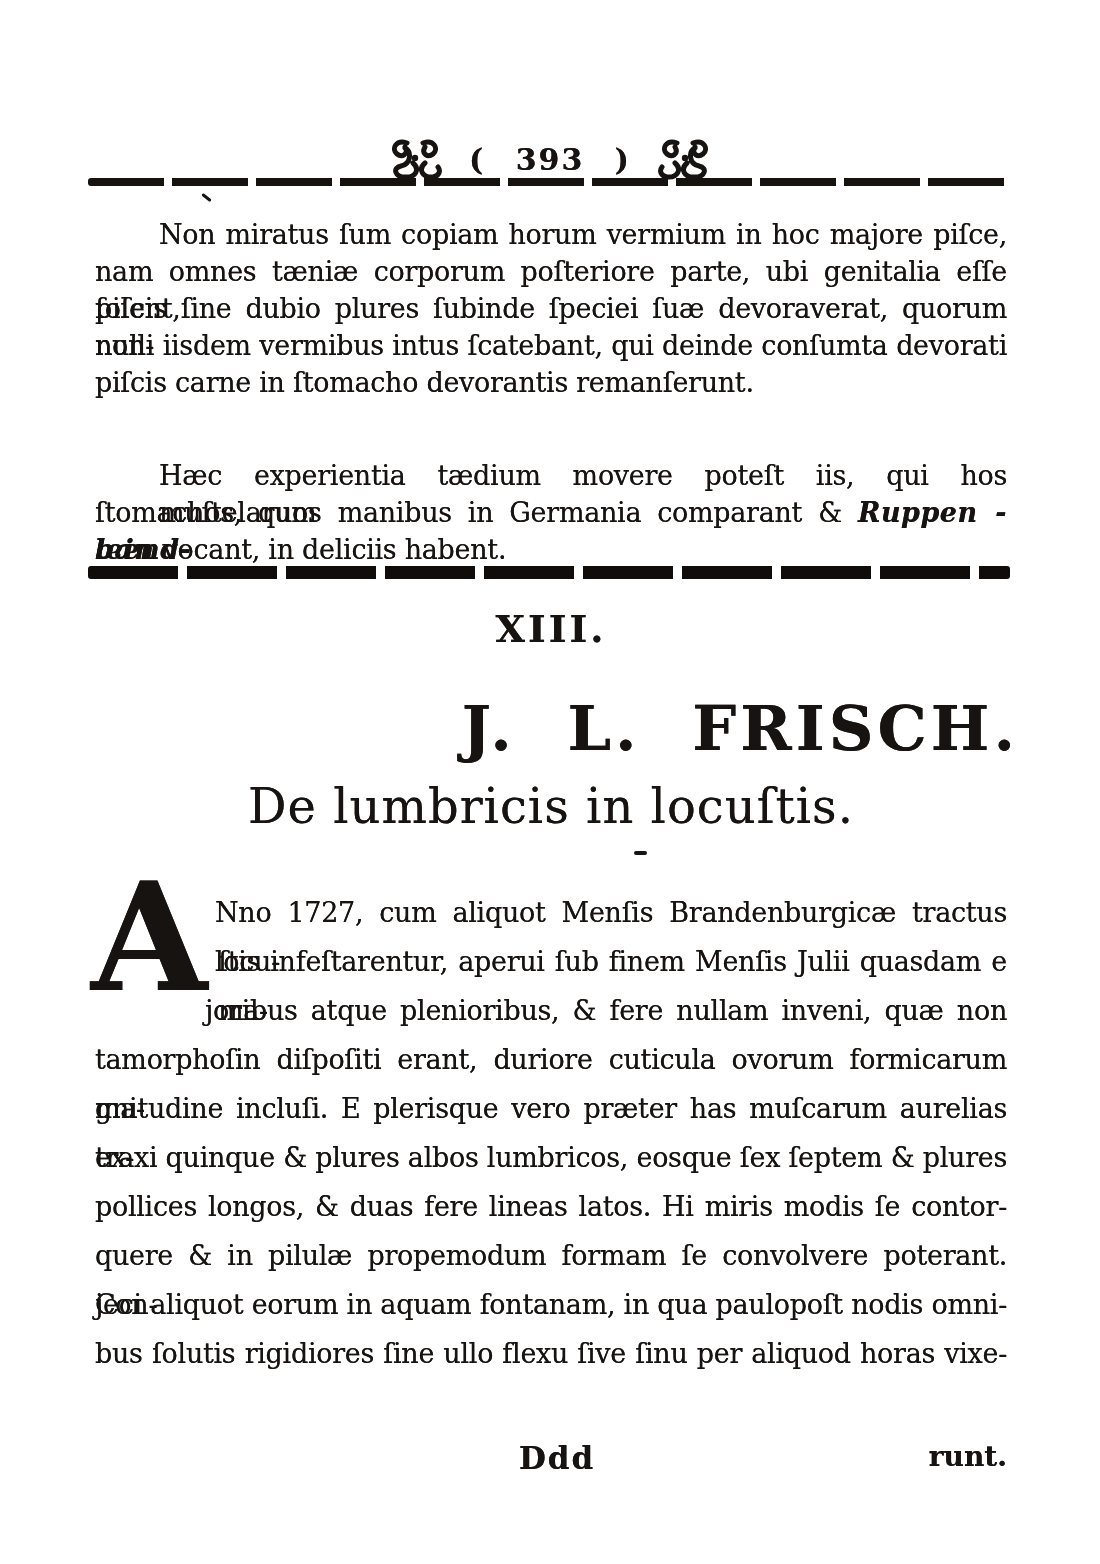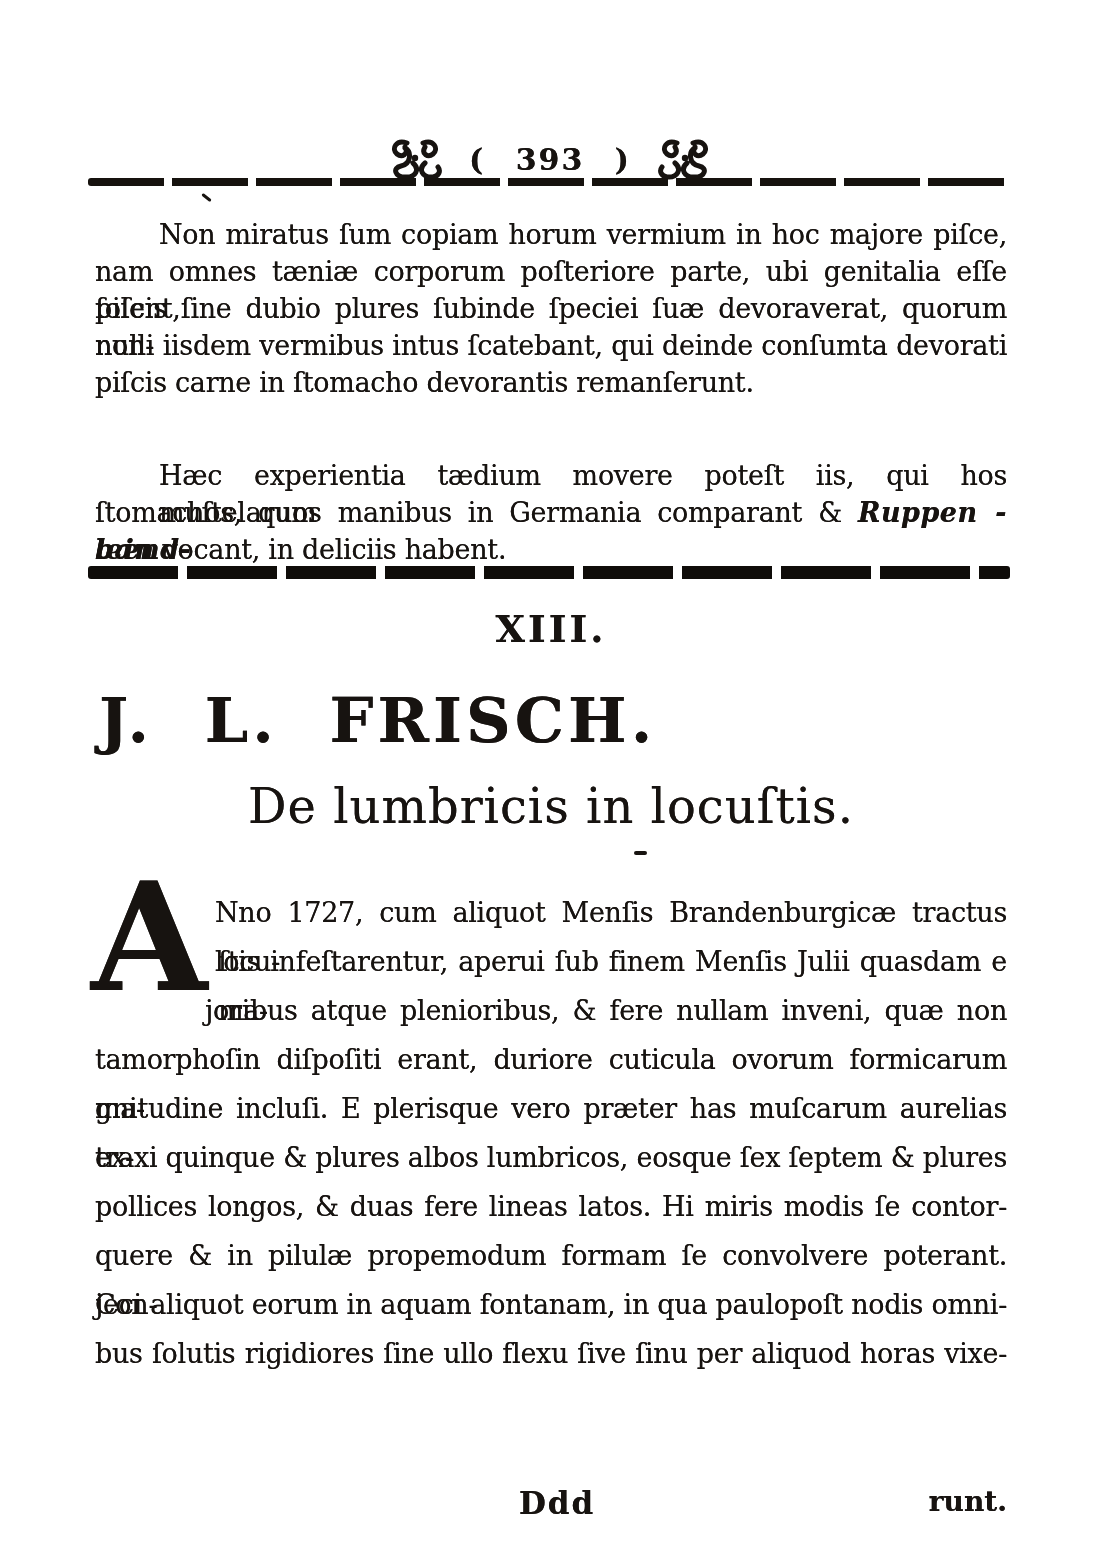--- a/index.html
+++ b/index.html
@@ -51,22 +51,22 @@
   .line.indent { padding-left:64px; }
   .line.lastline { text-align-last:left; }
   .it { font-style:italic; font-weight:bold; letter-spacing:0.5px; }
 
   
   .sec-num {
     position:absolute; top:606px; left:95px; width:912px;
     text-align:center; font-size:38px; font-weight:bold; letter-spacing:3px;
   }
   .author {
-    position:absolute; top:680px; left:95px; width:912px; margin:4px;
-    text-align:left; font-size:62px; font-weight:bold;
+    position:absolute; top:680px; left:95px; width:912px; margin:12px;
+    text-align:right; font-size:62px; font-weight:bold;
     letter-spacing:4px; word-spacing:26px;
   }
   .title {
     position:absolute; top:778px; left:95px; width:912px; margin:0;
     text-align:center; font-size:48px; font-weight:normal; letter-spacing:1px;
   }
 
   
   .body-text { position:absolute; top:888px; left:95px; width:912px; }
   .dropcap {
@@ -77,21 +77,21 @@
     font-size:27px; line-height:49px; height:49px;
     letter-spacing:-0.3px;
     text-align:justify; text-align-last:justify;
   }
   .pl-a { padding-left:120px; }
   .pl-b { padding-left:123px; }
   .pl-c { padding-left:110px; }
   .pl-d { padding-left:137px; }
 
   
-  .pagefoot { position:absolute; top:1440px; left:95px; width:912px; height:40px;margin-top:45px; }
+  .pagefoot { position:absolute; top:1440px; left:95px; width:912px; height:40px; }
   .sig {
     position:absolute; left:50%; transform:translateX(-42%);
     font-size:31px; letter-spacing:2px; font-weight:bold;
   }
   .catch {
     position:absolute; right:0; font-size:28px; font-weight:bold;
   }
 </style>
 </head>
 <body>

